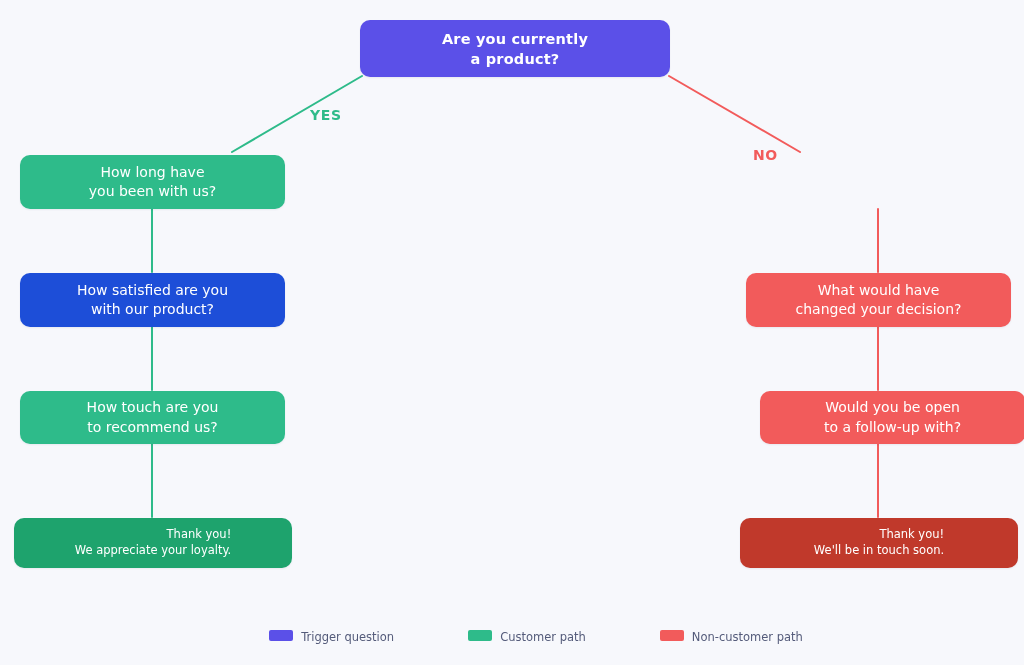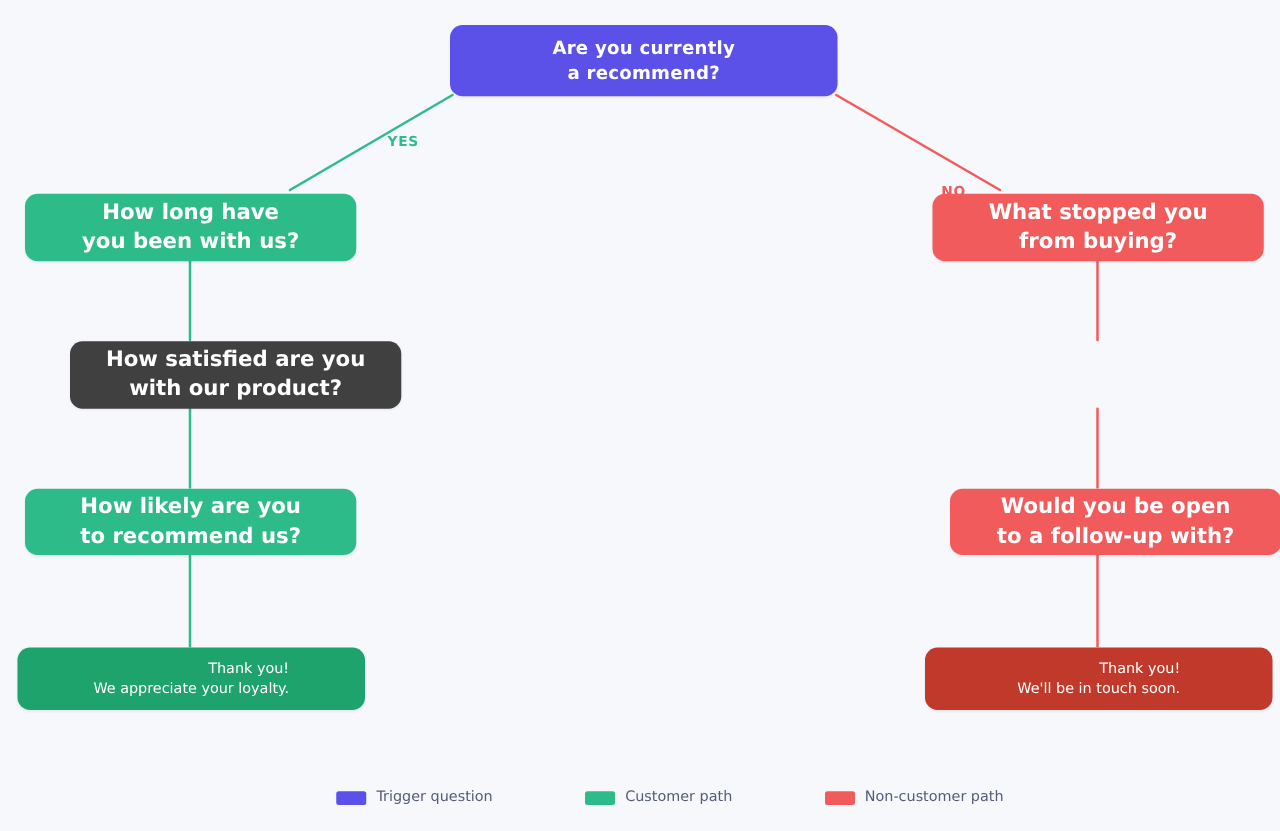--- a/index.html
+++ b/index.html
@@ -45,47 +45,47 @@
   .node .line {
     display: block;
     white-space: nowrap;
   }
   .node-root {
     font-size: 14.5px;
     font-weight: bold;
     letter-spacing: 0.2px;
   }
   .node-q {
-    font-size: 17px;
-    font-weight: bold;
+    font-size: 14px;
+    font-weight: normal;
   }
   .node-end {
     font-size: 11.5px;
     font-weight: normal;
     text-align: right;
   }
   .edge-label {
     position: absolute;
-    font-size: 11px;
+    font-size: 14px;
     font-weight: bold;
     letter-spacing: 0.6px;
   }
   #legend {
     position: absolute;
     left: 0;
     top: 630px;
     width: 1024px;
     display: flex;
     align-items: center;
     justify-content: center;
     gap: 26px;
   }
   .legend-item {
     display: flex;
-    align-items: flex-end;
+    align-items: flex-start;
     gap: 8px;
     margin-left: 48px;
   }
   .legend-swatch {
     width: 24px;
     height: 11px;
     border-radius: 2px;
     display: block;
   }
   .legend-label {
@@ -108,62 +108,62 @@
     <line x1="152" y1="444" x2="152" y2="517" stroke="#2ebb8a" stroke-width="2" stroke-linecap="round"></line>
 
     <line x1="878" y1="209" x2="878" y2="272" stroke="#f25b5b" stroke-width="2" stroke-linecap="round"></line>
     <line x1="878" y1="327" x2="878" y2="390" stroke="#f25b5b" stroke-width="2" stroke-linecap="round"></line>
     <line x1="878" y1="444" x2="878" y2="517" stroke="#f25b5b" stroke-width="2" stroke-linecap="round"></line>
   </svg>
 
   <div class="node node-root" style="left:360px; top:20px; width:310px; height:57px; background:#5b50e8;">
     <div>
       <span class="line">Are you currently</span>
-      <span class="line">a recommend?</span>
+      <span class="line">a product?</span>
     </div>
   </div>
 
   <div class="edge-label" style="left:310px; top:107px; color:#2ebb8a;">YES</div>
   <div class="edge-label" style="left:753px; top:107px; color:#f25b5b;margin-top:40px;">NO</div>
 
   <div class="node node-q" style="left:20px; top:155px; width:265px; height:54px; background:#2ebb8a;">
     <div>
       <span class="line">How long have</span>
       <span class="line">you been with us?</span>
     </div>
   </div>
 
-  <div class="node node-q" style="left:20px; top:273px; width:265px; height:54px; background:#404040;margin-left:36px;">
+  <div class="node node-q" style="left:20px; top:273px; width:265px; height:54px; background:#1d4ed8;">
     <div>
       <span class="line">How satisfied are you</span>
       <span class="line">with our product?</span>
     </div>
   </div>
 
   <div class="node node-q" style="left:20px; top:391px; width:265px; height:53px; background:#2ebb8a;">
     <div>
-      <span class="line">How likely are you</span>
+      <span class="line">How touch are you</span>
       <span class="line">to recommend us?</span>
     </div>
   </div>
 
   <div class="node node-end" style="left:14px; top:518px; width:278px; height:50px; background:#1ea36d;">
     <div>
       <span class="line">Thank you!</span>
       <span class="line">We appreciate your loyalty.</span>
     </div>
   </div>
 
-  <div class="node node-q" style="left:746px; top:155px; width:265px; height:54px; background:#f25b5b;">
+
+  <div class="node node-q" style="left:746px; top:273px; width:265px; height:54px; background:#f25b5b;">
     <div>
-      <span class="line">What stopped you</span>
-      <span class="line">from buying?</span>
+      <span class="line">What would have</span>
+      <span class="line">changed your decision?</span>
     </div>
   </div>
-
 
   <div class="node node-q" style="left:760px; top:391px; width:265px; height:53px; background:#f25b5b;">
     <div>
       <span class="line">Would you be open</span>
       <span class="line">to a follow-up with?</span>
     </div>
   </div>
 
   <div class="node node-end" style="left:740px; top:518px; width:278px; height:50px; background:#c0392b;">
     <div>

